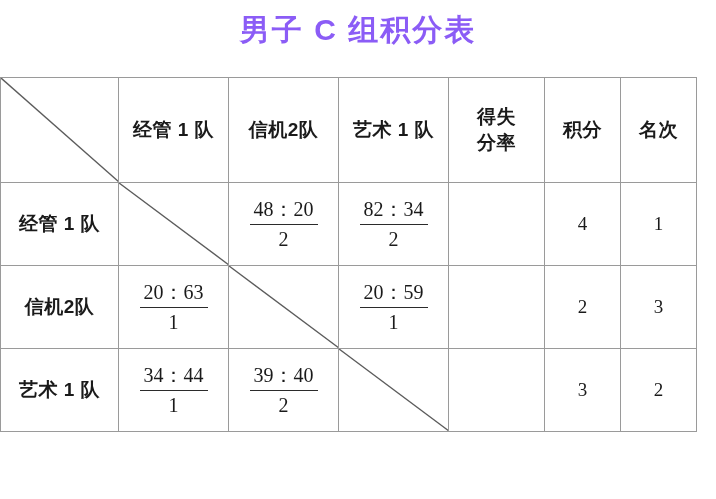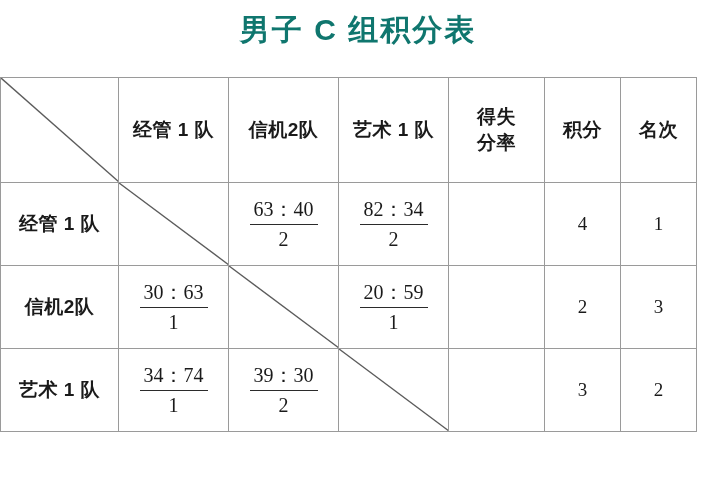--- a/index.html
+++ b/index.html
@@ -22,21 +22,21 @@
     box-sizing: border-box;
   }
   .title {
     text-align: center;
     font-size: 30px;
     font-weight: bold;
     letter-spacing: 2px;
     padding-top: 10px;
     padding-bottom: 8px;
     font-family: "Liberation Sans", "DejaVu Sans", sans-serif;
-    color: #0f766e;
+    color: #8b5cf6;
   }
   table.score {
     border-collapse: collapse;
     width: 620px;
     table-layout: fixed;
     margin-top: 18px;
   }
   table.score td {
     border: 1px solid #9a9a9a;
     text-align: center;
@@ -154,40 +154,40 @@
 
       <tr>
         <td class="rowhead">经管 1 队</td>
         <td class="diag">
           <svg width="110" height="82" viewBox="0 0 110 82">
             <line x1="0" y1="0" x2="110" y2="82" stroke="#5c5c5c" stroke-width="1.4"></line>
           </svg>
         </td>
         <td>
           <span class="frac">
-            <span class="num">63：40</span>
+            <span class="num">48：20</span>
             <span class="den">2</span>
           </span>
         </td>
         <td>
           <span class="frac">
             <span class="num">82：34</span>
             <span class="den">2</span>
           </span>
         </td>
         <td class="plain empty"></td>
         <td class="plain">4</td>
         <td class="plain">1</td>
       </tr>
 
       <tr>
         <td class="rowhead">信机2队</td>
         <td>
           <span class="frac">
-            <span class="num">30：63</span>
+            <span class="num">20：63</span>
             <span class="den">1</span>
           </span>
         </td>
         <td class="diag">
           <svg width="110" height="82" viewBox="0 0 110 82">
             <line x1="0" y1="0" x2="110" y2="82" stroke="#5c5c5c" stroke-width="1.4"></line>
           </svg>
         </td>
         <td>
           <span class="frac">
@@ -197,27 +197,27 @@
         </td>
         <td class="plain empty"></td>
         <td class="plain">2</td>
         <td class="plain">3</td>
       </tr>
 
       <tr>
         <td class="rowhead">艺术 1 队</td>
         <td>
           <span class="frac">
-            <span class="num">34：74</span>
+            <span class="num">34：44</span>
             <span class="den">1</span>
           </span>
         </td>
         <td>
           <span class="frac">
-            <span class="num">39：30</span>
+            <span class="num">39：40</span>
             <span class="den">2</span>
           </span>
         </td>
         <td class="diag">
           <svg width="110" height="82" viewBox="0 0 110 82">
             <line x1="0" y1="0" x2="110" y2="82" stroke="#5c5c5c" stroke-width="1.4"></line>
           </svg>
         </td>
         <td class="plain empty"></td>
         <td class="plain">3</td>

